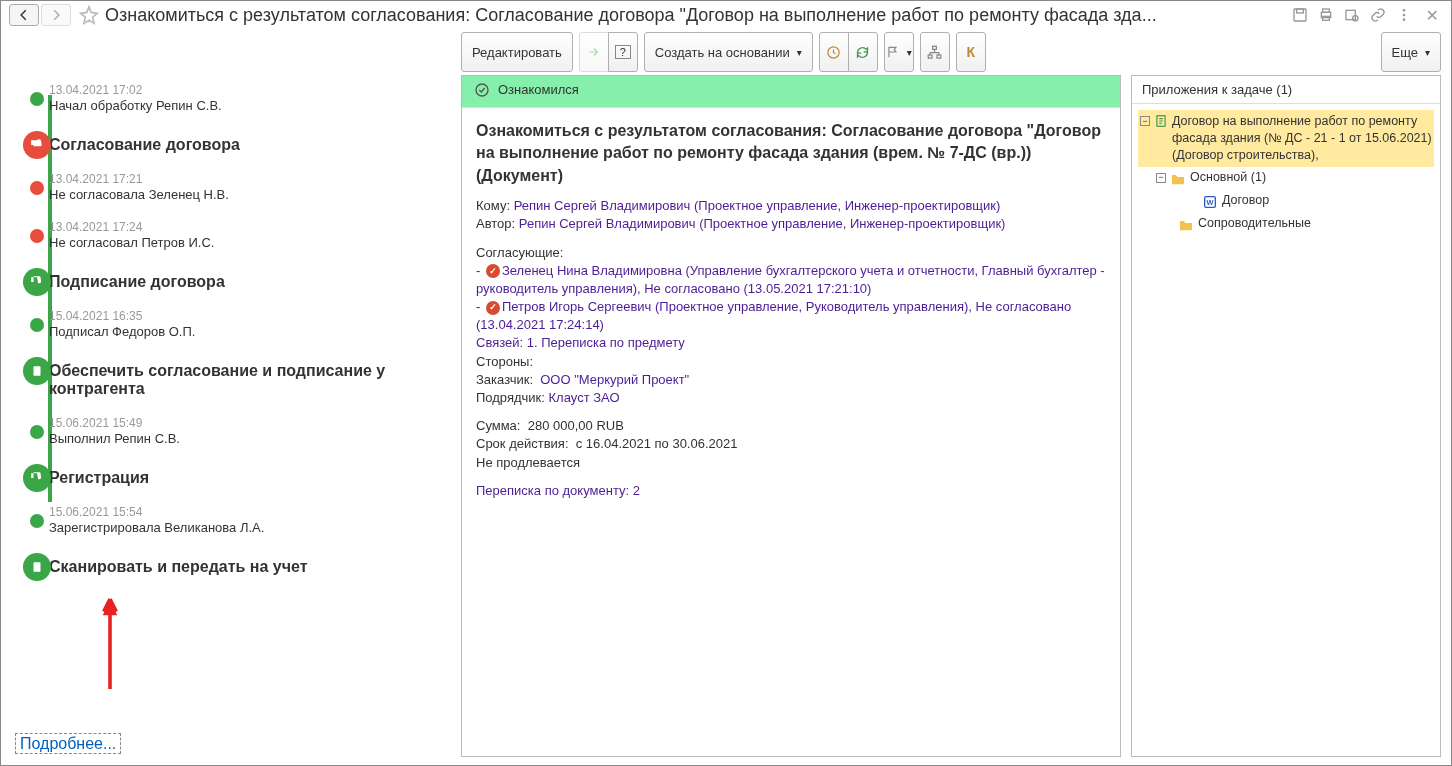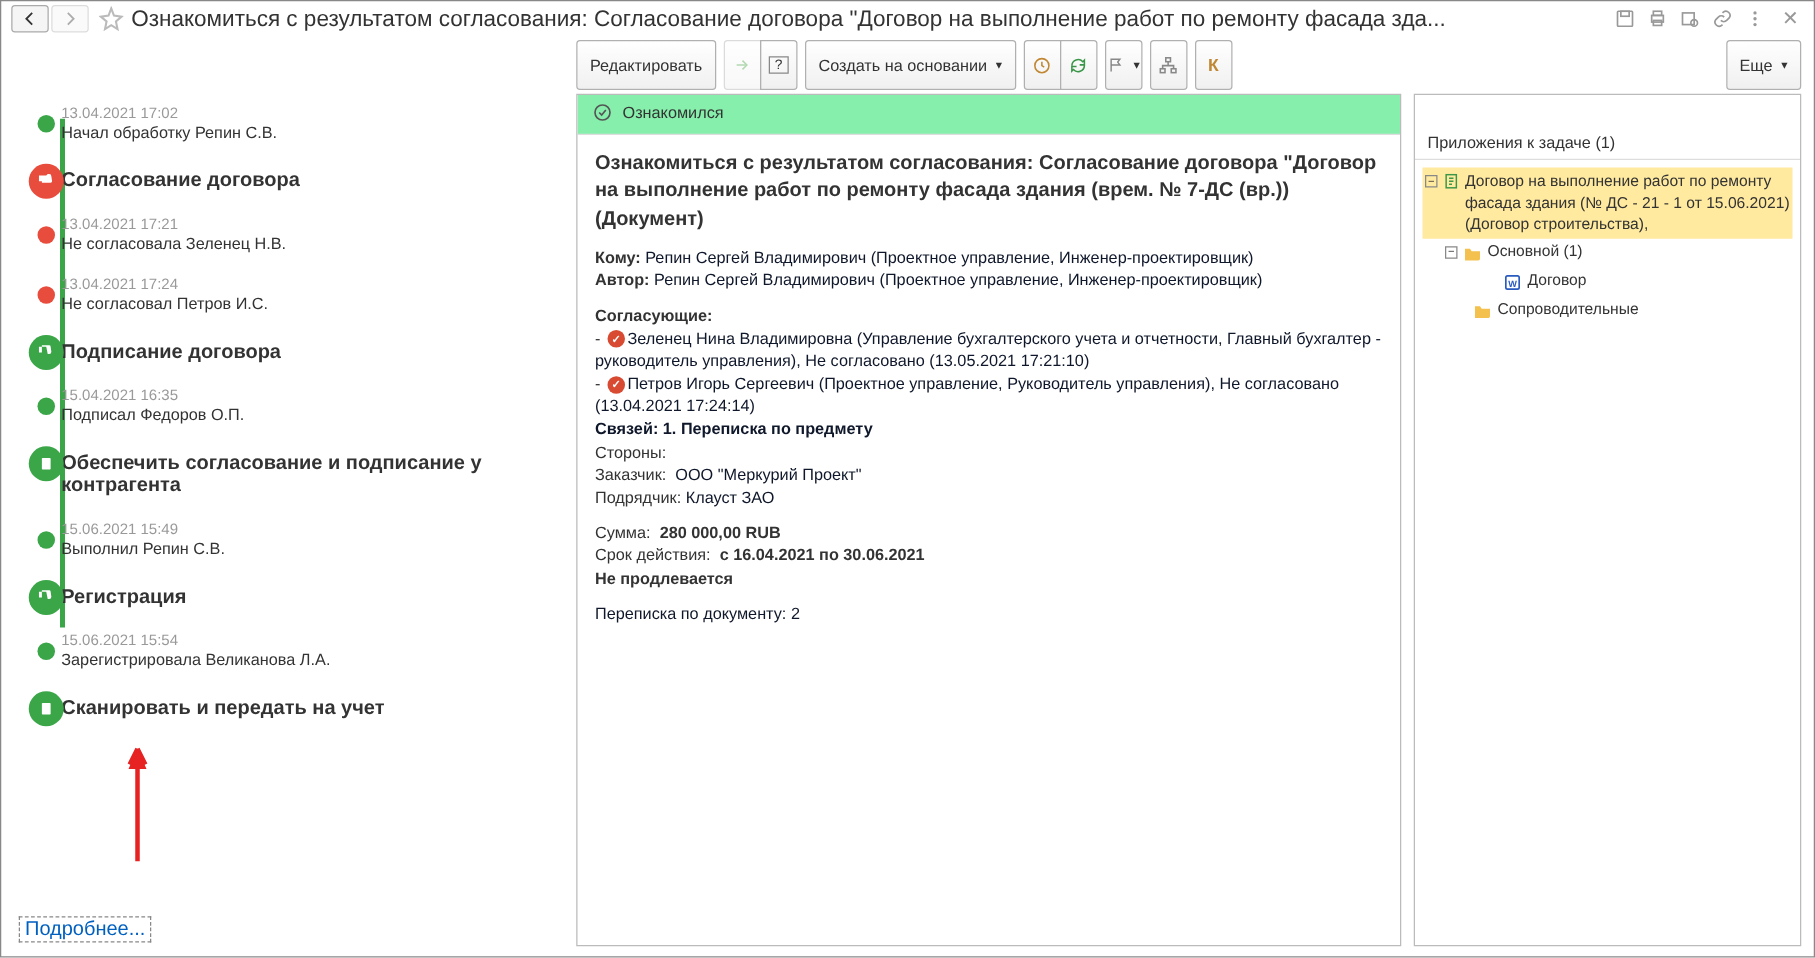--- a/index.html
+++ b/index.html
@@ -47,27 +47,27 @@
   .tl-text.bold { font-weight:bold; font-size:16px; padding-top:5px;}
   .left-footer { position:absolute; bottom:4px; left:4px;}
   .left-footer a { color:#0060c0; font-size:16px; border:1px dashed #888; padding:1px 4px;}
   .red-arrow { width:18px; height:100px; margin-left:90px;}
   
   
   .center-header { background:#86efac; border-bottom:1px solid #ddd; padding:6px 12px; display:flex; align-items:flex-start; gap:8px;}
   .center-header svg { width:16px; height:16px;}
   .center-body { padding:10px 14px; line-height:1.4; font-size:13px; overflow:auto;}
   .center-body h2 { font-size:16px; margin:2px 0 10px 0; font-weight:bold;}
-  .lbl { font-weight:bold; }
-  .link { color:#0f172a; cursor:pointer;}
+  .lbl { font-weight:normal; }
+  .link { color:#4c1d95; cursor:pointer;}
   .reject-icon { display:inline-flex; vertical-align:middle; width:14px; height:14px; border-radius:50%; background:#d84b32; align-items:center; justify-content:center; margin:0 2px;}
   .reject-icon::after { content:'✓'; color:#fff; font-size:9px; font-weight:bold;}
   
   
-  .right-header { padding:6px 10px; border-bottom:1px solid #ddd;margin-top:24px;}
+  .right-header { padding:6px 10px; border-bottom:1px solid #ddd;}
   .right-body { padding:6px 6px; font-size:12.5px;}
   .tree-row { display:flex; align-items:flex-start; padding:3px 2px; cursor:pointer;}
   .tree-row.highlight { background:#ffeaa0;}
   .tree-indent-1 { padding-left:18px;}
   .tree-indent-2 { padding-left:40px;}
   .tree-indent-3 { padding-left:64px;}
   .tree-toggle { width:10px; height:10px; border:1px solid #888; display:inline-flex; align-items:center; justify-content:center; font-size:9px; margin-right:4px; margin-top:3px; flex-shrink:0; line-height:1;}
   .tree-icon { width:16px; height:16px; margin-right:4px; margin-top:1px; flex-shrink:0;}
   .folder-icon { fill:#f4c14e;}
   .doc-icon { width:14px; height:14px;}

